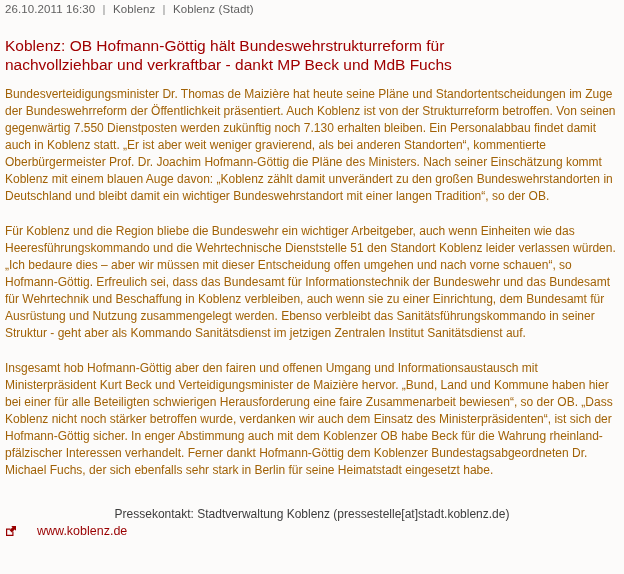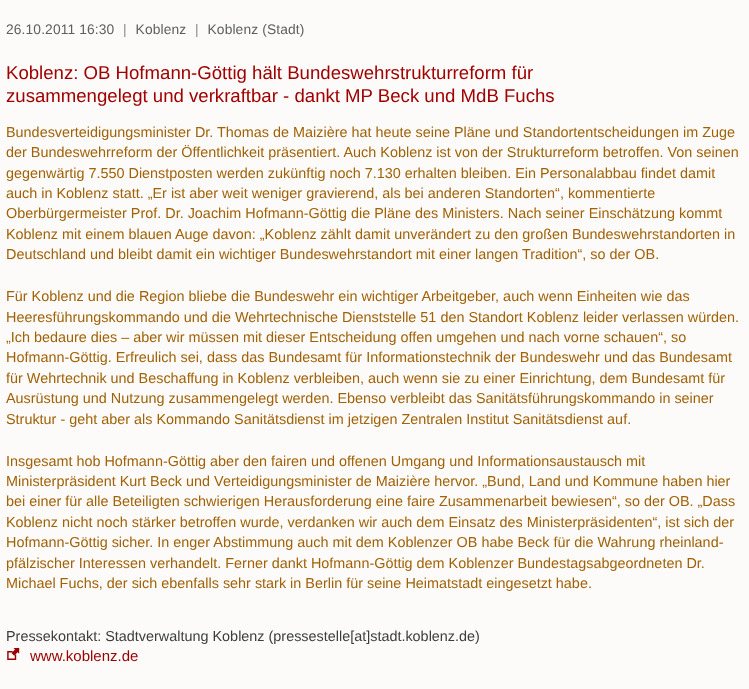--- a/index.html
+++ b/index.html
@@ -10,21 +10,21 @@
     background: #fcfbfa;
     font-family: "Liberation Sans", "DejaVu Sans", sans-serif;
   }
   .page {
     width: 624px;
     height: 574px;
     padding: 0 5px;
     position: relative;
   }
   .meta-bar {
-    padding-top: 19px;
+    padding-top: 3px;
     font-size: 11.5px;
     color: #5f5f5f;
     letter-spacing: 0.1px;
     white-space: nowrap;
   }
   .meta-bar .sep {
     color: #8a8a8a;
     margin: 0 4px;
   }
   h1.headline {
@@ -42,34 +42,35 @@
     margin-bottom: 18px;
     max-width: 613px;
   }
   .footer {
     margin-top: 27px;
     font-size: 12px;
     color: #3d3d3d;
   }
   .press-contact {
     line-height: 16px;
+    text-align: center;
   }
   .site-link-row {
     margin-top: 1px;
     line-height: 16px;
     display: flex;
     align-items: center;
   }
   a.site-link {
     color: #990000;
     text-decoration: none;
     font-size: 12.5px;
     display: inline-flex;
-    align-items: flex-start;
-    gap: 8px;
+    align-items: center;
+    gap: 20px;
     cursor: pointer;
   }
   .ext-icon {
     display: inline-block;
     width: 12px;
     height: 12px;
     flex: 0 0 auto;
   }
 </style>
 </head>
@@ -78,21 +79,21 @@
 <div class="page">
 
   <div class="meta-bar">
     <span>26.10.2011 16:30</span>
     <span class="sep">|</span>
     <span>Koblenz</span>
     <span class="sep">|</span>
     <span>Koblenz (Stadt)</span>
   </div>
 
-  <h1 class="headline">Koblenz: OB Hofmann-Göttig hält Bundeswehrstrukturreform für zusammengelegt und verkraftbar - dankt MP Beck und MdB Fuchs</h1>
+  <h1 class="headline">Koblenz: OB Hofmann-Göttig hält Bundeswehrstrukturreform für nachvollziehbar und verkraftbar - dankt MP Beck und MdB Fuchs</h1>
 
   <div class="body-text">
     <p>Bundesverteidigungsminister Dr. Thomas de Maizière hat heute seine Pläne und Standortentscheidungen im Zuge der Bundeswehrreform der Öffentlichkeit präsentiert. Auch Koblenz ist von der Strukturreform betroffen. Von seinen gegenwärtig 7.550 Dienstposten werden zukünftig noch 7.130 erhalten bleiben. Ein Personalabbau findet damit auch in Koblenz statt. „Er ist aber weit weniger gravierend, als bei anderen Standorten“, kommentierte Oberbürgermeister Prof. Dr. Joachim Hofmann-Göttig die Pläne des Ministers. Nach seiner Einschätzung kommt Koblenz mit einem blauen Auge davon: „Koblenz zählt damit unverändert zu den großen Bundeswehrstandorten in Deutschland und bleibt damit ein wichtiger Bundeswehrstandort mit einer langen Tradition“, so der OB.</p>
     <p>Für Koblenz und die Region bliebe die Bundeswehr ein wichtiger Arbeitgeber, auch wenn Einheiten wie das Heeresführungskommando und die Wehrtechnische Dienststelle 51 den Standort Koblenz leider verlassen würden. „Ich bedaure dies – aber wir müssen mit dieser Entscheidung offen umgehen und nach vorne schauen“, so Hofmann-Göttig. Erfreulich sei, dass das Bundesamt für Informationstechnik der Bundeswehr und das Bundesamt für Wehrtechnik und Beschaffung in Koblenz verbleiben, auch wenn sie zu einer Einrichtung, dem Bundesamt für Ausrüstung und Nutzung zusammengelegt werden. Ebenso verbleibt das Sanitätsführungskommando in seiner Struktur - geht aber als Kommando Sanitätsdienst im jetzigen Zentralen Institut Sanitätsdienst auf.</p>
     <p>Insgesamt hob Hofmann-Göttig aber den fairen und offenen Umgang und Informationsaustausch mit Ministerpräsident Kurt Beck und Verteidigungsminister de Maizière hervor. „Bund, Land und Kommune haben hier bei einer für alle Beteiligten schwierigen Herausforderung eine faire Zusammenarbeit bewiesen“, so der OB. „Dass Koblenz nicht noch stärker betroffen wurde, verdanken wir auch dem Einsatz des Ministerpräsidenten“, ist sich der Hofmann-Göttig sicher. In enger Abstimmung auch mit dem Koblenzer OB habe Beck für die Wahrung rheinland-pfälzischer Interessen verhandelt. Ferner dankt Hofmann-Göttig dem Koblenzer Bundestagsabgeordneten Dr. Michael Fuchs, der sich ebenfalls sehr stark in Berlin für seine Heimatstadt eingesetzt habe.</p>
   </div>
 
   <div class="footer">
     <div class="press-contact">Pressekontakt: Stadtverwaltung Koblenz (pressestelle[at]stadt.koblenz.de)</div>
     <div class="site-link-row">

